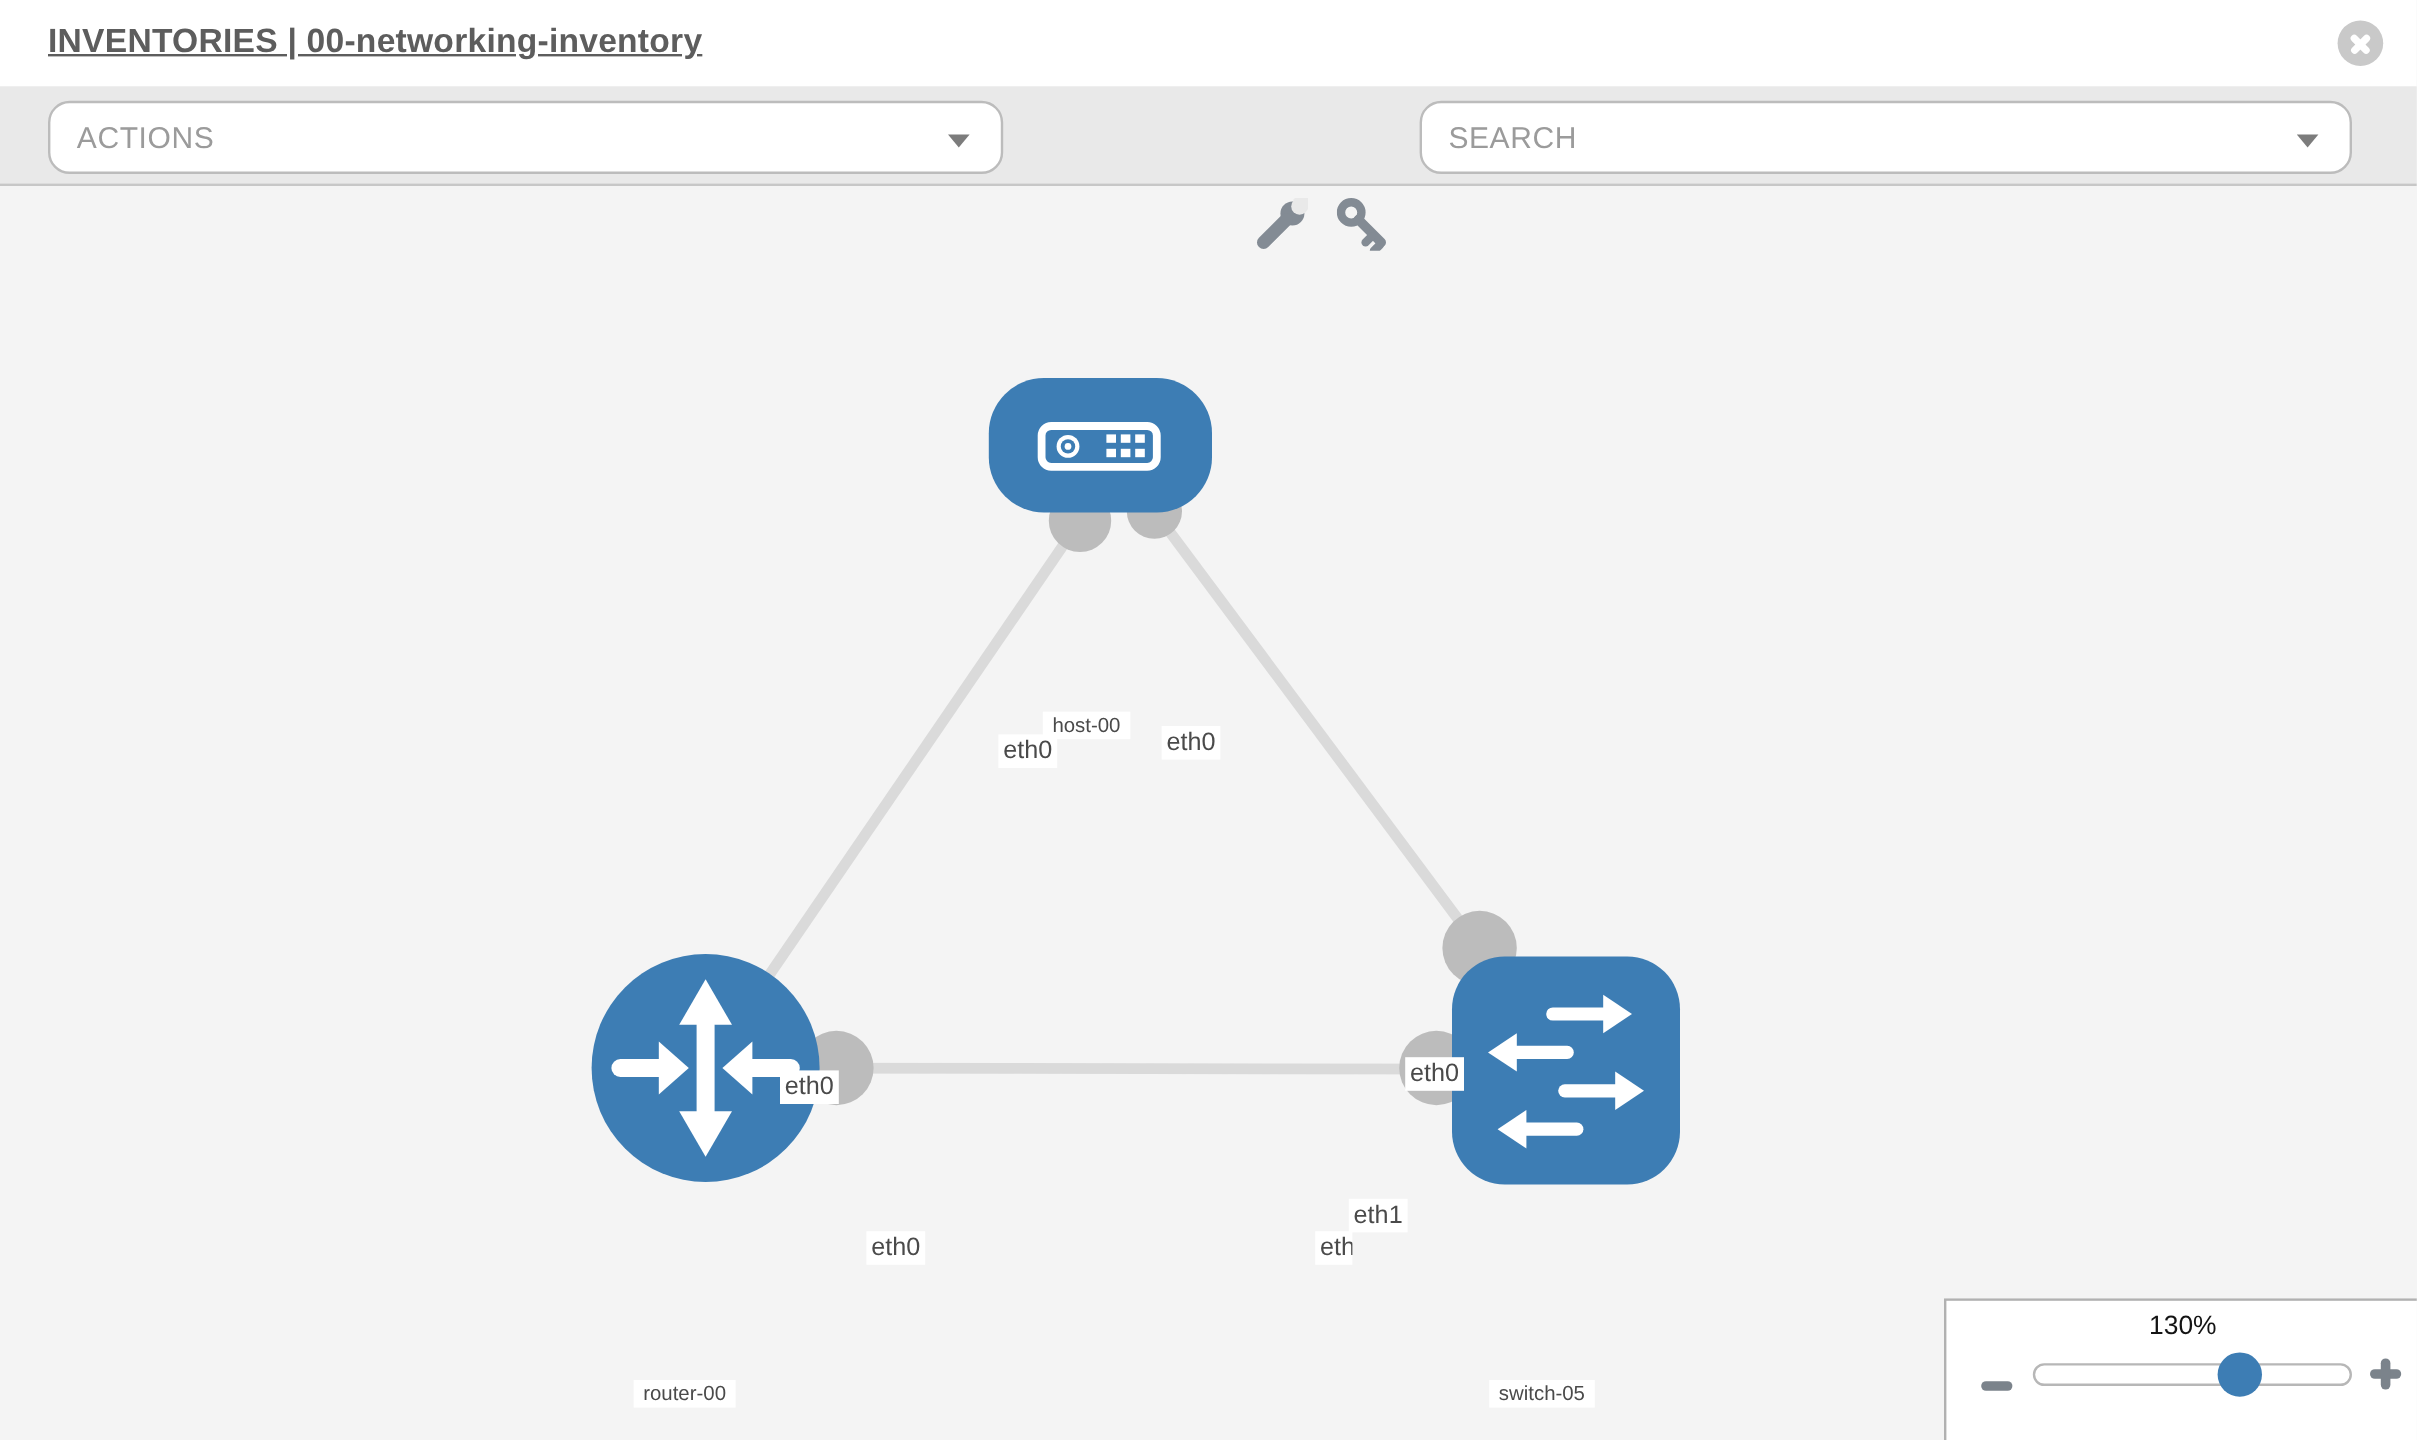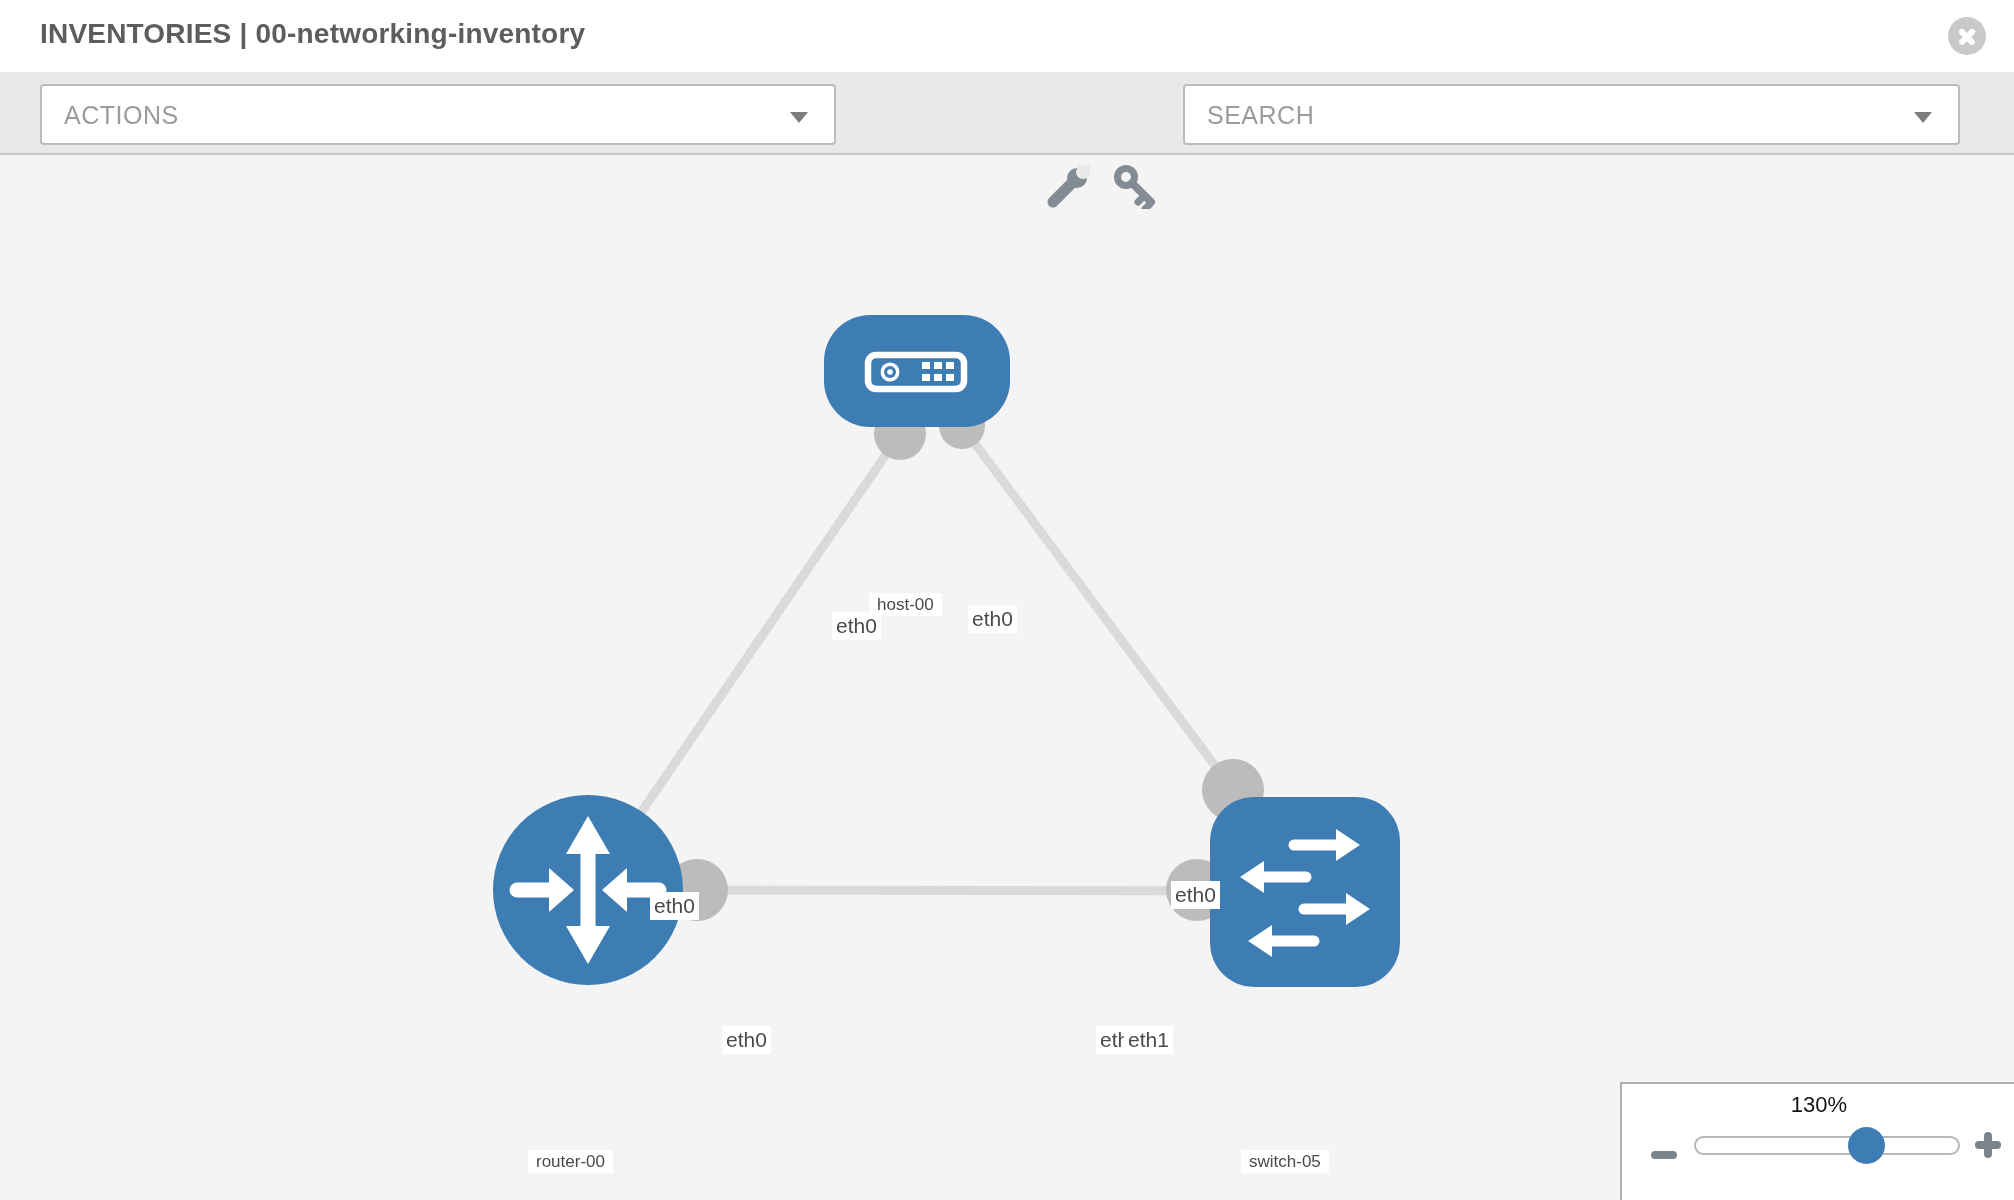--- a/index.html
+++ b/index.html
@@ -4,34 +4,34 @@
 <style>
   * { margin:0; padding:0; box-sizing:border-box; }
   html,body { width:2014px; height:1200px; overflow:hidden;
               font-family:"Liberation Sans", sans-serif; background:#f4f4f4; }
   #stage { position:relative; width:2014px; height:1200px; }
 
   
   .header { position:absolute; left:0; top:0; width:2014px; height:72px;
             background:#ffffff; z-index:5; }
   .page-title { position:absolute; left:40px; top:18px; font-size:28px;
-                font-weight:bold; color:#5d5d5d; letter-spacing:.2px; }
+                font-weight:bold; color:#5d5d5d; letter-spacing:.2px;text-decoration:underline; }
   .close-btn { position:absolute; right:28px; top:17px; width:38px; height:38px;
                border-radius:50%; background:#c9c9c9; cursor:pointer; }
   .close-btn::before, .close-btn::after {
       content:""; position:absolute; left:9px; top:16.5px; width:20px; height:5.5px;
       background:#ffffff; border-radius:3px; }
   .close-btn::before { transform:rotate(45deg); }
   .close-btn::after  { transform:rotate(-45deg); }
 
   
   .toolbar { position:absolute; left:0; top:72px; width:2014px; height:83px;
              background:#e9e9e9; border-bottom:2px solid #c7c7c7; z-index:5; }
   .select-box { position:absolute; top:12px; height:61px; background:#ffffff;
-                border:2px solid #bcbcbc; border-radius:4px; cursor:pointer; }
+                border:2px solid #bcbcbc; border-radius:18px; cursor:pointer; }
   .select-box .sel-label { position:absolute; left:22px; top:15px; font-size:25px;
                            color:#9b9b9b; letter-spacing:.5px; }
   .caret { position:absolute; right:26px; top:26px; width:0; height:0;
            border-left:9px solid transparent; border-right:9px solid transparent;
            border-top:11px solid #7c7c7c; }
   .actions-box { left:40px;  width:796px; }
   .search-box  { left:1183px; width:777px; }
   .tool-icon { position:absolute; top:93px; width:44px; height:44px; cursor:pointer; }
   .wrench-btn { left:1046px; }
   .key-btn    { left:1114px; }
@@ -128,21 +128,21 @@
     </svg>
 
     <div class="chip port-chip" style="left:832px; top:457px;">eth0</div>
     <div class="chip name-chip" style="left:869px; top:438px;">host-00</div>
     <div class="chip port-chip" style="left:968px; top:450px;">eth0</div>
 
     <div class="chip port-chip" style="left:650px; top:737px;">eth0</div>
     <div class="chip port-chip" style="left:722px; top:871px;">eth0</div>
 
     <div class="chip port-chip clip-chip" style="left:1096px; top:871px;">eth0</div>
-    <div class="chip port-chip" style="left:1124px; top:871px;">eth1</div>
+    <div class="chip port-chip" style="left:1124px; top:844px;">eth1</div>
 
     <div class="chip port-chip" style="left:1171px; top:726px;">eth0</div>
 
     <div class="chip name-chip" style="left:528px; top:995px;">router-00</div>
     <div class="chip name-chip" style="left:1241px; top:995px;">switch-05</div>
   </div>
 
   <div class="header">
     <div class="page-title">INVENTORIES | 00-networking-inventory</div>
     <div class="close-btn">

